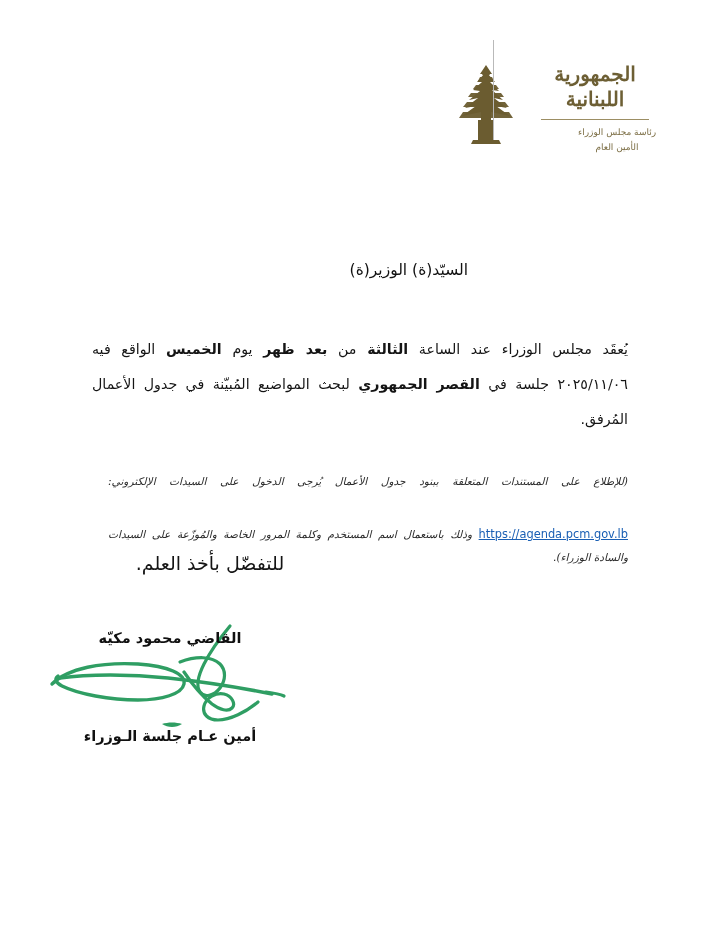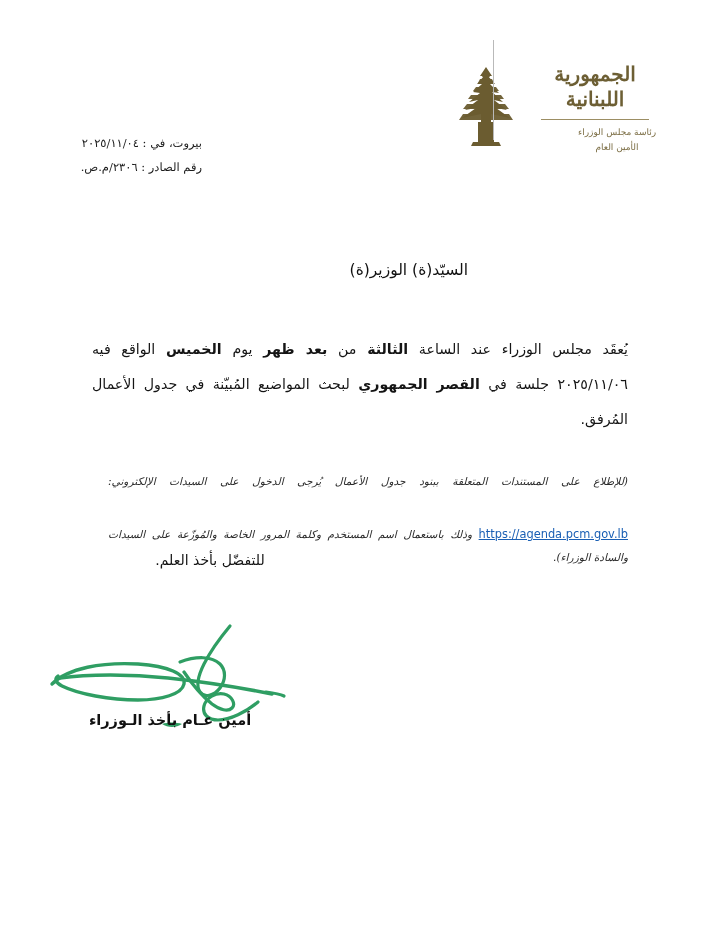--- a/index.html
+++ b/index.html
@@ -18,27 +18,27 @@
 
   .page {
     position: absolute;
     inset: 0;
     background: #ffffff;
   }
 
   
   .letterhead {
     position: absolute;
-    top: 46px;
+    top: 34px;
     right: 26px;
     width: 250px;
     height: 120px;
     display: flex;
     flex-direction: row-reverse;
-    align-items: center;
+    align-items: flex-end;
     justify-content: flex-start;
   }
   .cedar-wrap {
     width: 84px;
     height: 92px;
     display: flex;
     align-items: flex-start;
     justify-content: center;
     padding-top: 8px;
   }
@@ -155,21 +155,21 @@
 
   
   .closing {
     position: absolute;
     top: 552px;
     right: 92px;
     width: 536px;
     direction: rtl;
     text-align: center;
     font-family: "DejaVu Sans", "Liberation Sans", sans-serif;
-    font-size: 14px;
+    font-size: 19px;
     color: #141414;
   }
   .closing span { margin-right: 300px; }
 
   
   .sigblock {
     position: absolute;
     top: 630px;
     left: 36px;
     width: 268px;
@@ -236,46 +236,43 @@
       <div class="emblem-rule"></div>
       <div class="emblem-sub">
         <div>رئاسة مجلس الوزراء</div>
         <div>الأمين العام</div>
       </div>
     </div>
   </div>
 
   <div class="vline"></div>
 
-  <div class="refblock">
-    <div>بيروت، في : ٢٠٢٥/١١/٠٤</div>
-    <div>رقم الصادر : ٢٣٠٦/م.ص.</div>
-  </div>
 
   <div class="salutation">السيّد(ة) الوزير(ة)</div>
 
   <div class="body-text">
     <span>يُعقَد مجلس الوزراء عند الساعة </span><b>الثالثة</b><span> من </span><b>بعد ظهر</b><span> يوم </span><b>الخميس</b><span> الواقع فيه </span><span>٢٠٢٥/١١/٠٦</span><span> جلسة في </span><b>القصر الجمهوري</b><span> لبحث المواضيع المُبيّنة في جدول الأعمال المُرفق.</span>
   </div>
 
   <div class="note">
     <span>(للإطلاع على المستندات المتعلقة ببنود جدول الأعمال يُرجى الدخول على السيدات الإلكتروني: </span><a class="url" href="#">https://agenda.pcm.gov.lb</a><span> وذلك باستعمال اسم المستخدم وكلمة المرور الخاصة والمُوزّعة على السيدات والسادة الوزراء).</span>
   </div>
 
   <div class="closing">
     <span>للتفضّل بأخذ العلم.</span>
   </div>
 
   <div class="sigblock">
+    <div class="sig-name">القاضي محمود مكيّه</div>
     <svg class="sig-mark" viewBox="0 0 268 120" aria-hidden="true">
       <g fill="none" stroke="#2f9e63" stroke-linecap="round" stroke-linejoin="round">
         <path d="M196 14 C186 26 176 40 170 52 C164 64 162 74 166 80 C170 86 180 84 186 76 C192 68 192 58 186 52 C178 44 162 44 146 50" stroke-width="3.2"></path>
         <path d="M18 72 C34 56 68 50 104 52 C134 54 152 62 150 72 C148 82 128 88 104 88 C76 88 44 82 28 74 C22 71 20 67 24 64" stroke-width="3.4"></path>
         <path d="M26 66 C54 62 96 62 134 66 C172 70 208 76 238 82" stroke-width="3.6"></path>
         <path d="M150 60 C158 72 168 84 178 92 C186 98 194 100 198 96 C202 92 198 84 190 82 C182 80 172 86 170 94 C168 102 174 108 184 108 C196 108 212 100 224 90" stroke-width="3.2"></path>
         <path d="M232 80 C240 81 246 82 250 84" stroke-width="3.2"></path>
       </g>
       <path d="M128 112 C134 110 142 110 148 112 C142 116 134 116 128 112 Z" fill="#2f9e63"></path>
     </svg>
-    <div class="sig-title">أمين عـام بأخذ الـوزراء</div>
+    <div class="sig-title">أمين عـام جلسة الـوزراء</div>
   </div>
 
 </div>
 
 </body></html>

